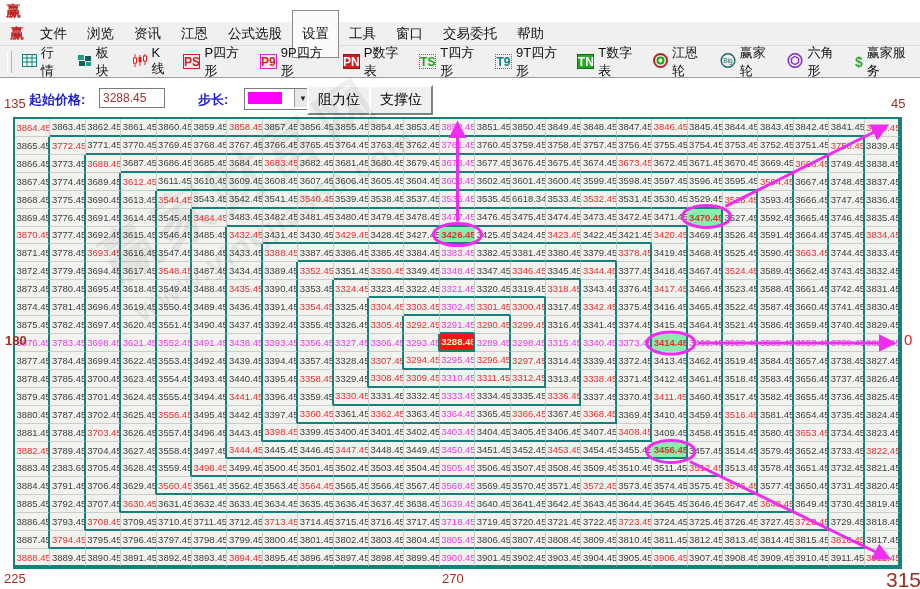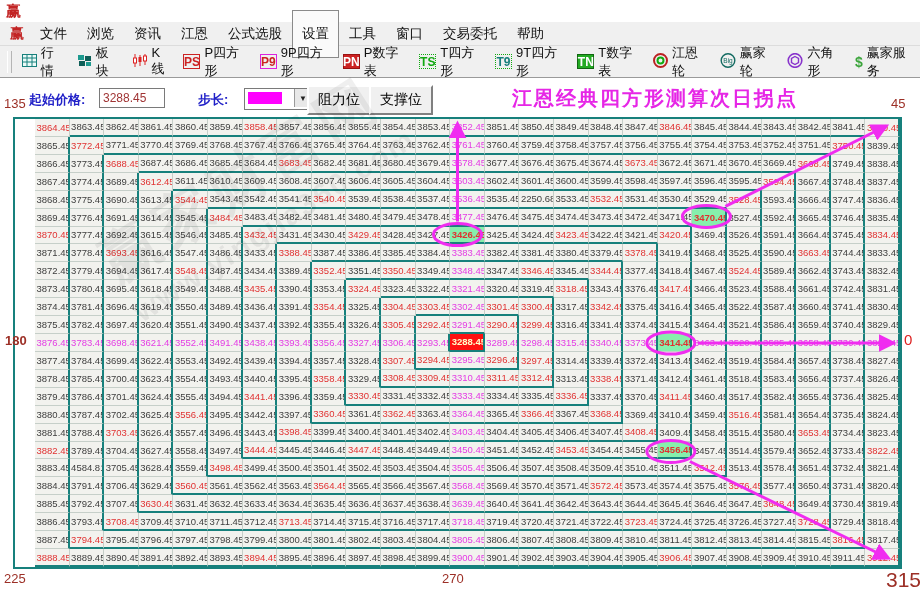--- a/index.html
+++ b/index.html
@@ -35,21 +35,21 @@
   #step-arrow{margin-left:auto;width:16px;height:18px;background:#e8e8e8;border-left:1px solid #9a9a9a;
      display:flex;align-items:center;justify-content:center;font-size:8px;color:#222;}
   .btn3d{position:absolute;top:7px;width:60px;height:26px;background:#f0f0f0;
      border-top:2px solid #fff;border-left:2px solid #fff;border-right:2px solid #808080;border-bottom:2px solid #808080;
      font-size:14px;color:#000;display:flex;align-items:center;justify-content:center;font-family:inherit;}
   #chart-heading{position:absolute;left:512px;top:7px;font-size:20px;font-weight:bold;color:#e626e6;letter-spacing:2px;}
 
   
   #grid{position:absolute;left:13px;top:117px;width:889px;height:452px;box-sizing:border-box;
      border:2px solid #17807c;display:grid;grid-template-columns:repeat(25,1fr);grid-template-rows:repeat(25,1fr);
-     background:#fff;z-index:1;padding-left:20px;}
+     background:#fff;z-index:1;}
   .cell{box-sizing:border-box;border-right:1px solid #c6cfc9;border-bottom:1px solid #c6cfc9;
      background:#f2f2ee;color:#3d3d3d;font-size:9.5px;display:flex;align-items:center;
      padding-left:1.5px;overflow:hidden;white-space:nowrap;}
   .cell.r{color:#e03232;}
   .cell.m{color:#e43ce4;}
   .cell.hl{background:#86efac;color:#e03030;font-weight:bold;}
   .cell.center{background:#ff1111;color:#ffffcc;font-weight:bold;}
   .cell.tr{border-right:2px solid #17807c;}
   .cell.tb{border-bottom:2px solid #17807c;}
 
@@ -177,21 +177,20 @@
     <span class="blue-label" style="left:29px;top:13px;">起始价格:</span>
     <input id="start-price-input" value="3288.45" style="">
     <span class="blue-label" style="left:198px;top:13px;">步长:</span>
     <div id="step-combo">
       <div id="step-swatch" style="background: rgb(255, 0, 255);"></div>
       <div id="step-arrow">▼</div>
     </div>
     <div class="btn3d" style="left:307px;">阻力位</div>
     <div class="btn3d" style="left:369px;">支撑位</div>
     <span class="angle-label" style="left:447px;top:18px;margin-top:40px;">90</span>
-    <div id="chart-heading">江恩经典四方形测算次日拐点</div>
     <span class="angle-label" style="left:891px;top:18px;">45</span>
   </div>
 
   <div id="grid">
       <div class="cell r">3864.45</div>
       <div class="cell tb">3863.45</div>
       <div class="cell tb">3862.45</div>
       <div class="cell tb">3861.45</div>
       <div class="cell tb">3860.45</div>
       <div class="cell tb">3859.45</div>
@@ -296,21 +295,21 @@
       <div class="cell r">3544.45</div>
       <div class="cell tb">3543.45</div>
       <div class="cell tb">3542.45</div>
       <div class="cell tb">3541.45</div>
       <div class="cell r tb">3540.45</div>
       <div class="cell tb">3539.45</div>
       <div class="cell tb">3538.45</div>
       <div class="cell tb">3537.45</div>
       <div class="cell m tb">3536.45</div>
       <div class="cell tb">3535.45</div>
-      <div class="cell tb">2250.68</div>
+      <div class="cell tb">6618.34</div>
       <div class="cell tb">3533.45</div>
       <div class="cell r tb">3532.45</div>
       <div class="cell tb">3531.45</div>
       <div class="cell tb">3530.45</div>
       <div class="cell tb">3529.45</div>
       <div class="cell r tr">3528.45</div>
       <div class="cell tr">3593.45</div>
       <div class="cell tr">3666.45</div>
       <div class="cell tr">3747.45</div>
       <div class="cell tr">3836.45</div>
@@ -658,21 +657,21 @@
       <div class="cell tb">3454.45</div>
       <div class="cell tb">3455.45</div>
       <div class="cell hl tr tb">3456.45</div>
       <div class="cell tr">3457.45</div>
       <div class="cell tr">3514.45</div>
       <div class="cell tr">3579.45</div>
       <div class="cell tr">3652.45</div>
       <div class="cell tr">3733.45</div>
       <div class="cell r tr">3822.45</div>
       <div class="cell tr">3883.45</div>
-      <div class="cell tr">4584.81</div>
+      <div class="cell tr">2383.65</div>
       <div class="cell tr">3705.45</div>
       <div class="cell tr">3628.45</div>
       <div class="cell tr">3559.45</div>
       <div class="cell r tb">3498.45</div>
       <div class="cell tb">3499.45</div>
       <div class="cell tb">3500.45</div>
       <div class="cell tb">3501.45</div>
       <div class="cell tb">3502.45</div>
       <div class="cell tb">3503.45</div>
       <div class="cell tb">3504.45</div>

